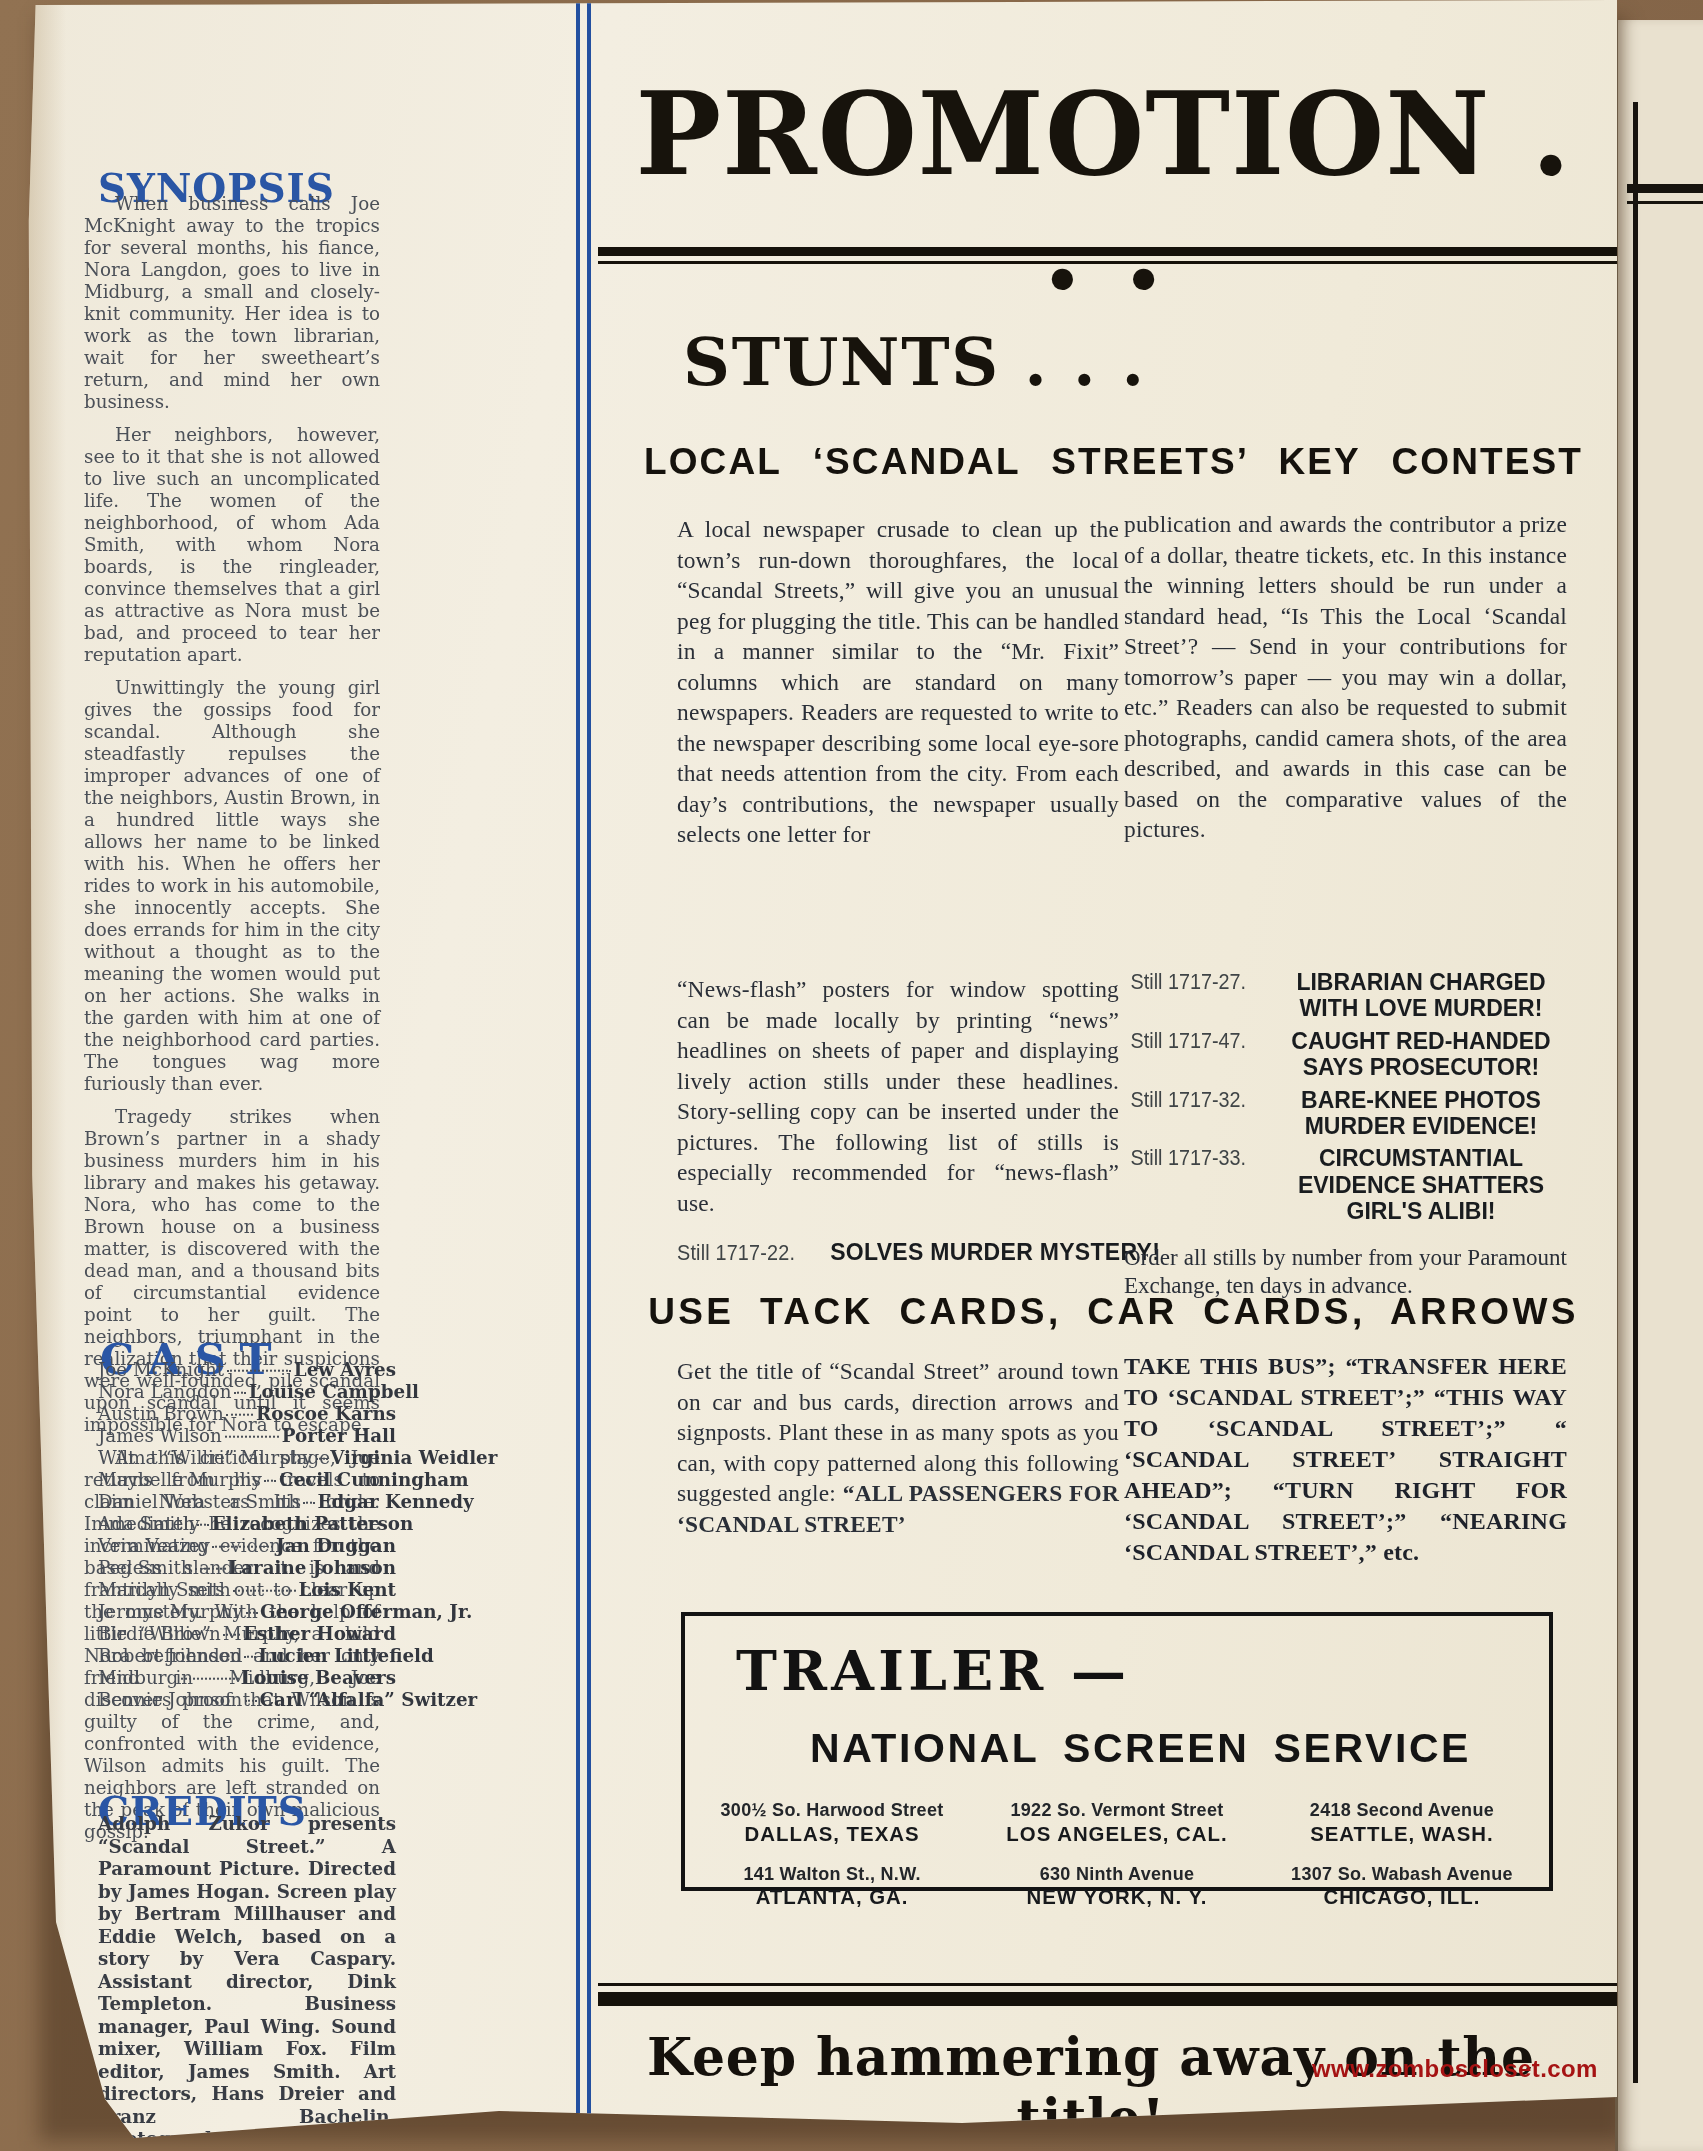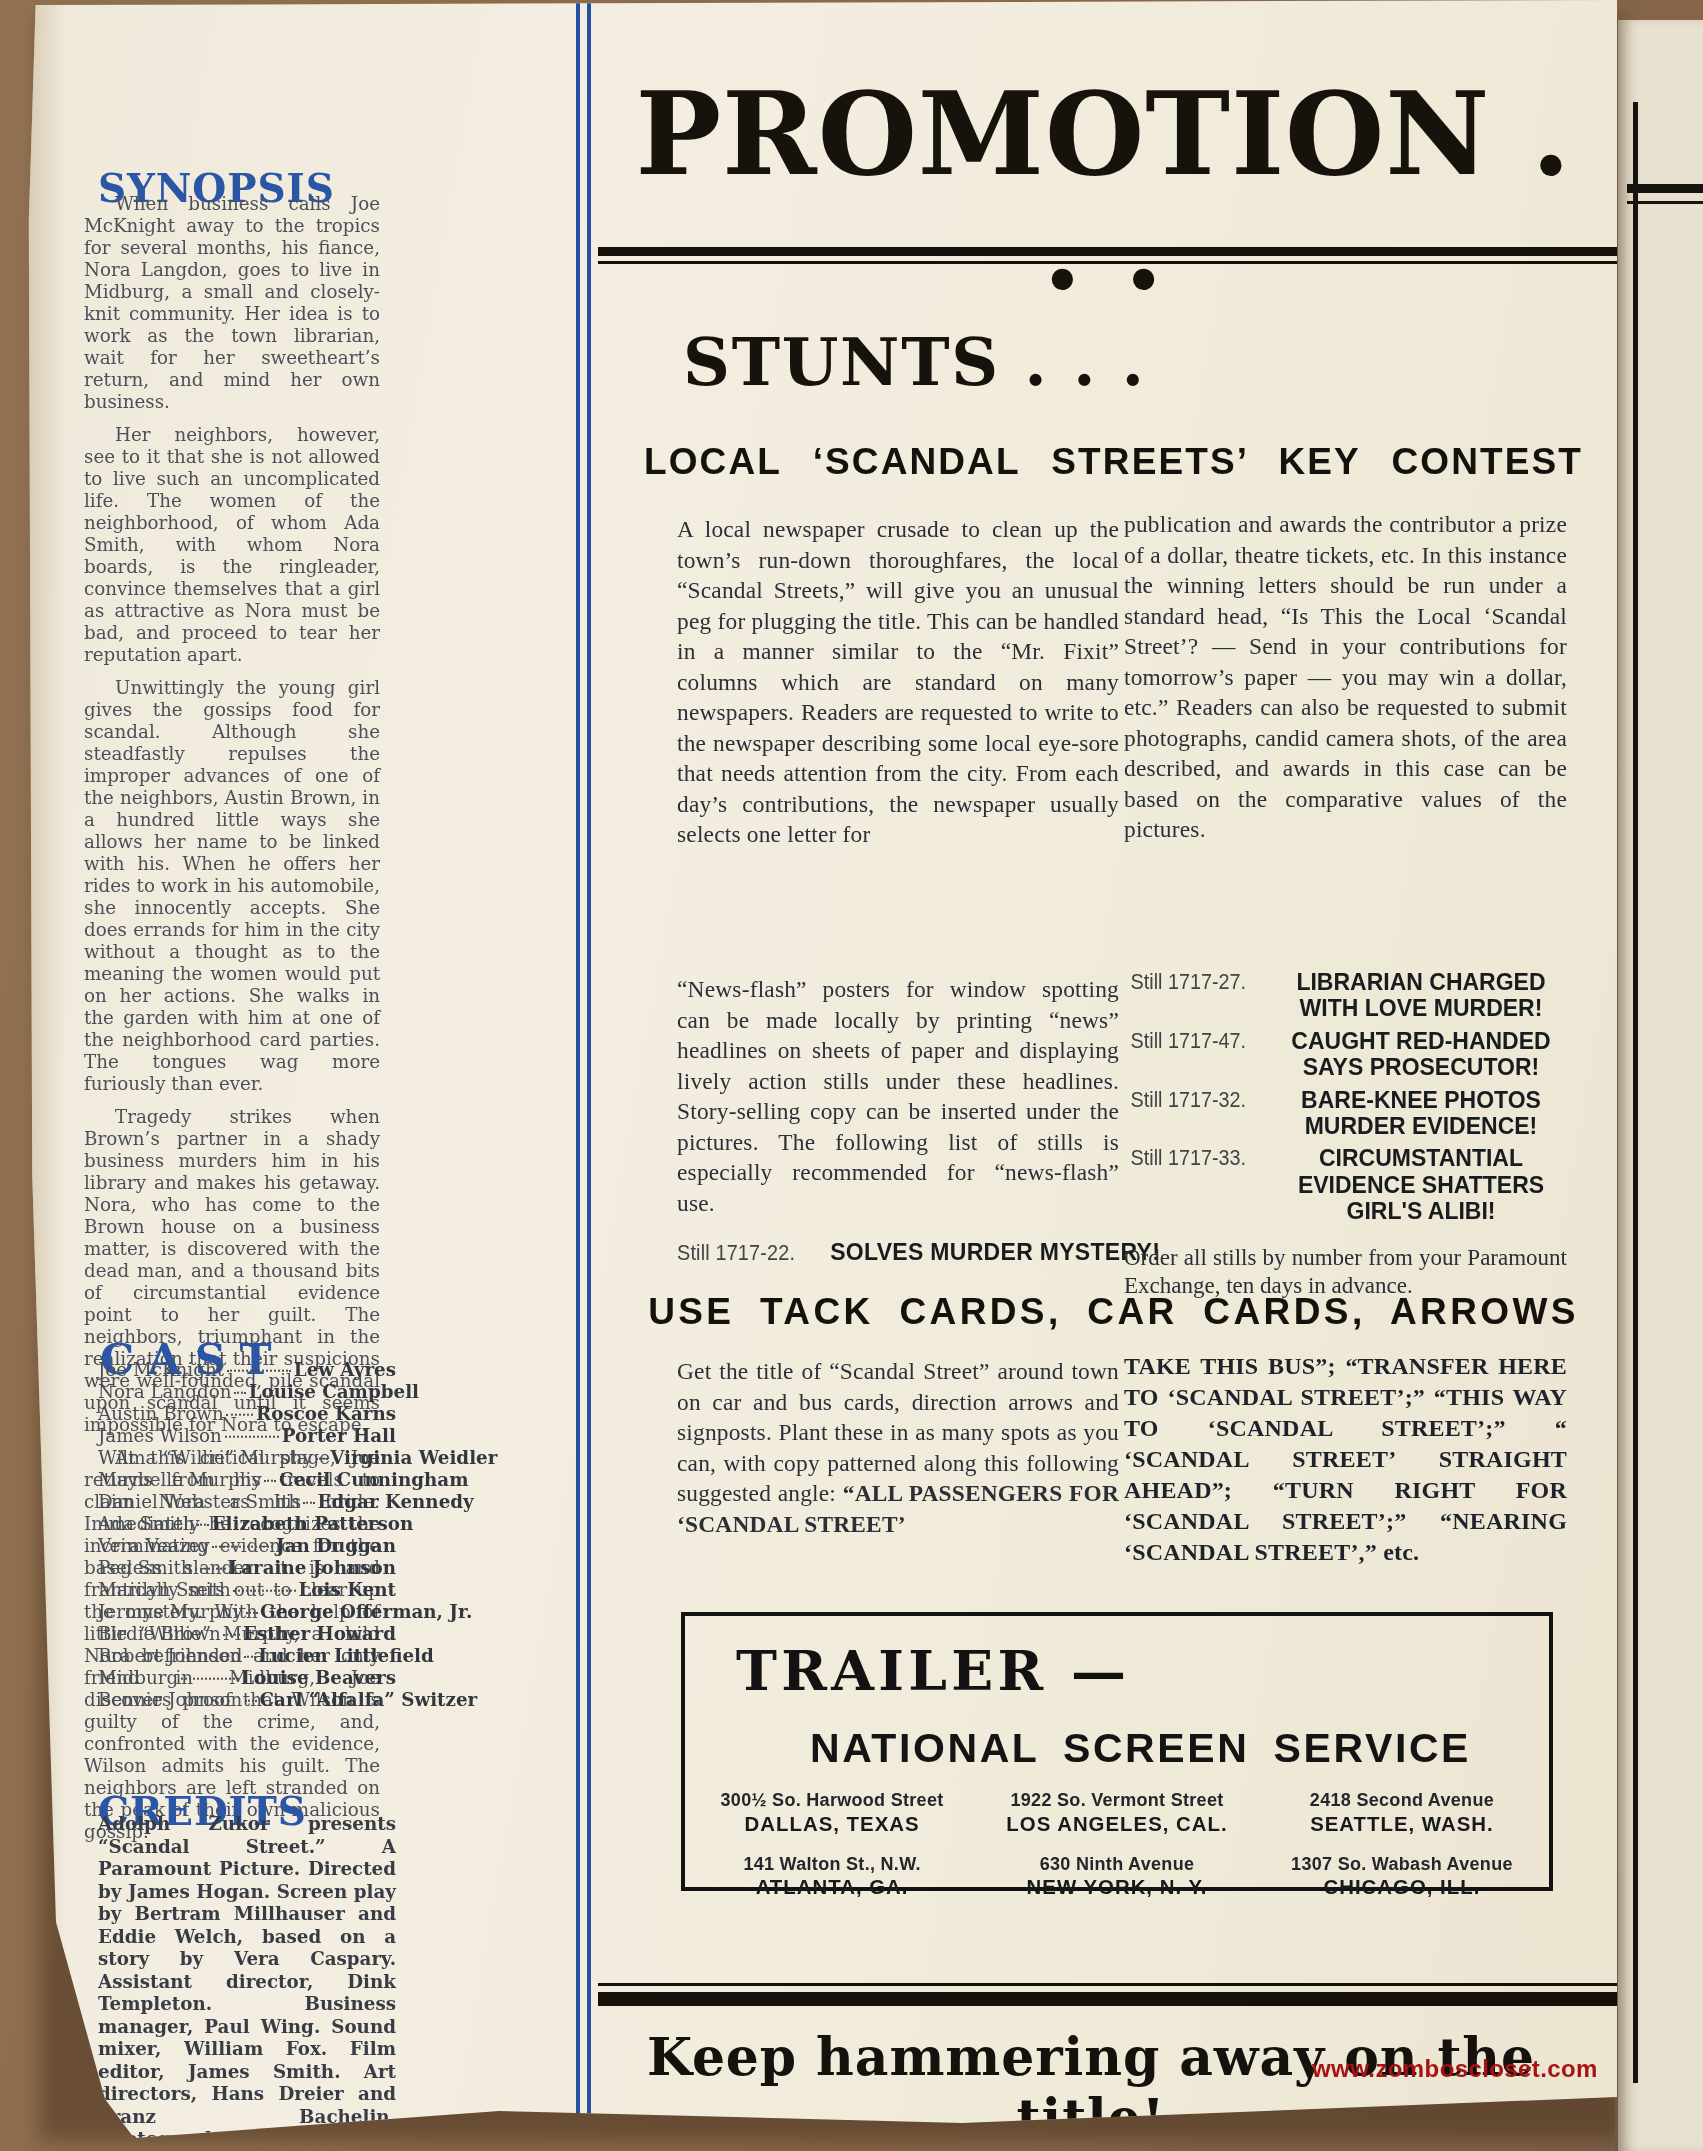--- a/index.html
+++ b/index.html
@@ -64,21 +64,21 @@
   .still-row{display:grid;grid-template-columns:143px 1fr;column-gap:8px;margin-bottom:6px;text-align:center;}
   .still-row .hd{font-family:"Liberation Sans",sans-serif;font-weight:700;font-size:23px;line-height:26.4px;color:#191c1f;}
   .order-note{margin-top:19px;font-family:"Liberation Serif",serif;font-size:23px;line-height:28px;
     color:#2a2f38;text-align:justify;}
   
   .trailer-box{left:659px;top:1612px;width:864px;height:271px;border:4.3px solid #131313;}
   .trailer-title{left:51px;top:22px;font-family:"DejaVu Serif",serif;font-weight:bold;
     font-size:55px;letter-spacing:4.3px;color:#121212;}
   .trailer-service{left:0;right:0;top:109px;text-align:center;font-family:"Liberation Sans",sans-serif;
     font-weight:700;font-size:41px;letter-spacing:2.6px;word-spacing:10.2px;color:#141414;padding-left:47px;}
-  .trailer-grid{left:13.6px;right:13.6px;top:174px;display:grid;grid-template-columns:1fr 1fr 1fr;row-gap:10.2px;gap:18px;}
+  .trailer-grid{left:13.6px;right:13.6px;top:184px;display:grid;grid-template-columns:1fr 1fr 1fr;row-gap:10.2px;gap:18px;}
   .addr{text-align:center;font-family:"Liberation Sans",sans-serif;color:#23262a;}
   .addr .street{font-weight:700;font-size:18px;letter-spacing:0.3px;}
   .addr .city{font-weight:700;font-size:20.4px;letter-spacing:1px;margin-top:1.7px;color:#17191c;}
   
   .foot-thin{top:1983px;height:2.6px;}
   .foot-bar{top:1992px;height:13.6px;}
   .slogan{left:579px;top:2026px;width:980px;text-align:center;font-family:"DejaVu Serif",serif;
     font-weight:bold;font-size:52px;color:#15110c;letter-spacing:0.9px;}
   .watermark{left:1290px;top:2055px;font-family:"Liberation Sans",sans-serif;font-weight:700;
     font-size:24px;color:#a51313;letter-spacing:0.4px;}

